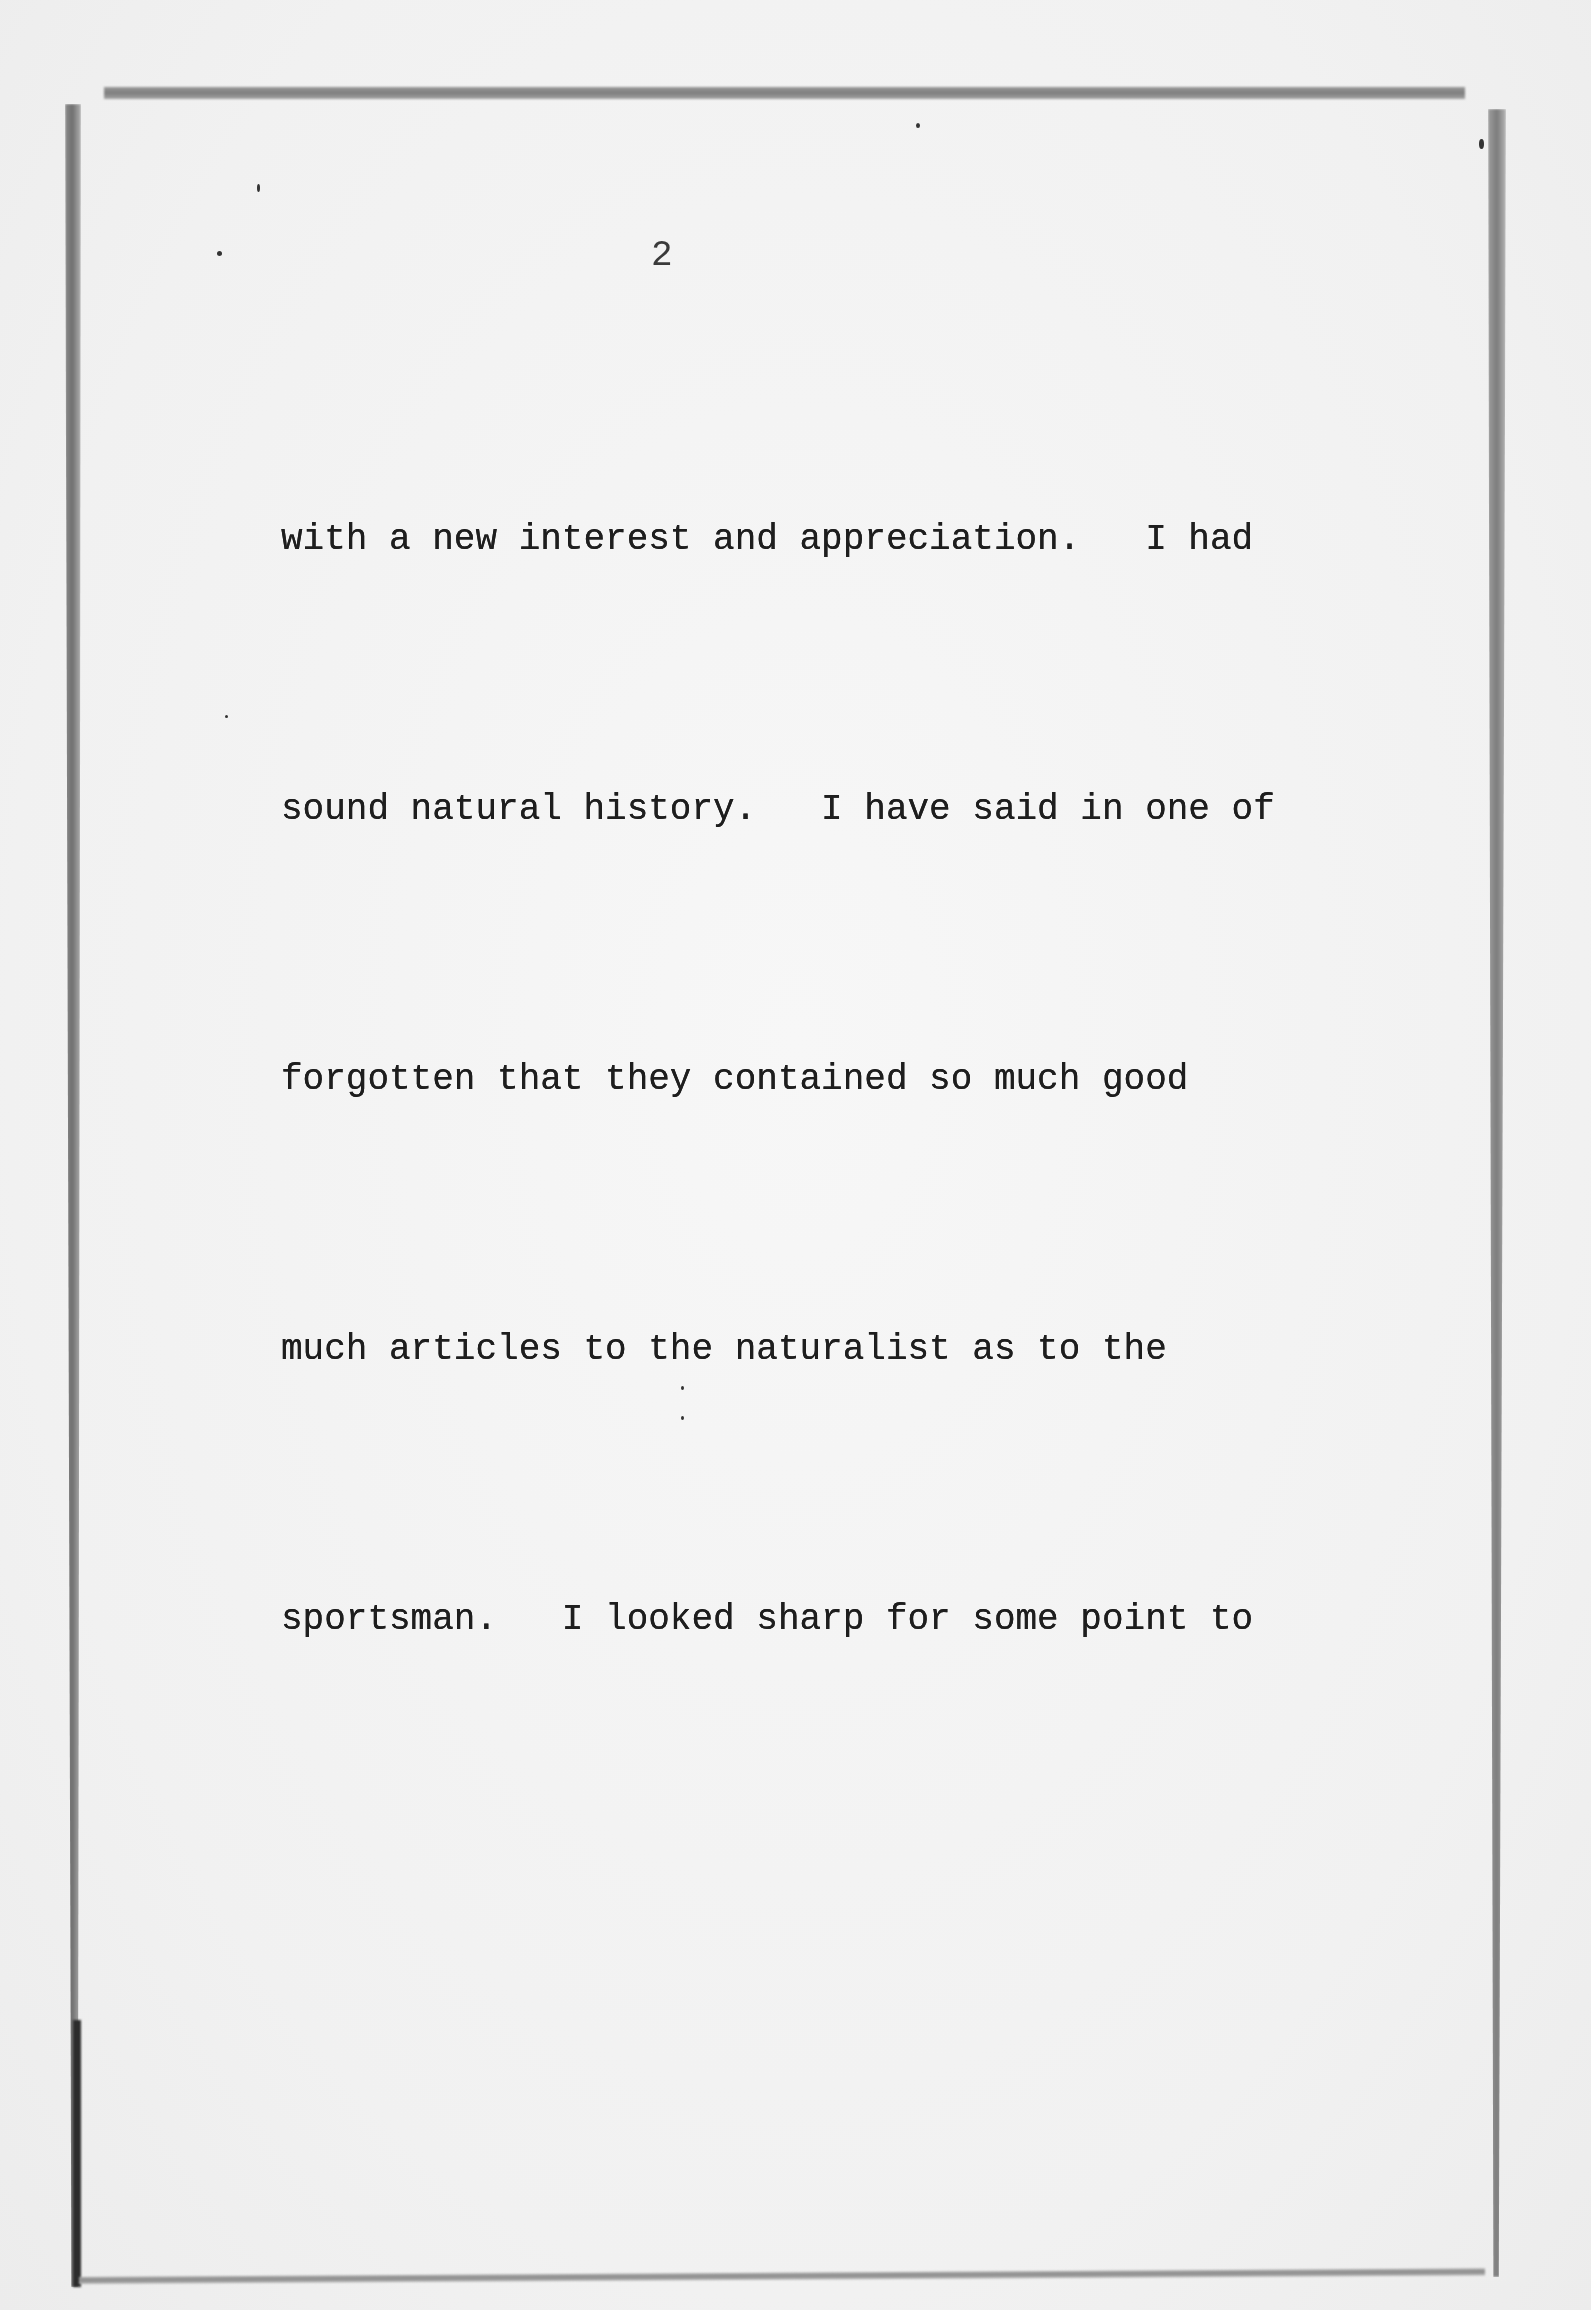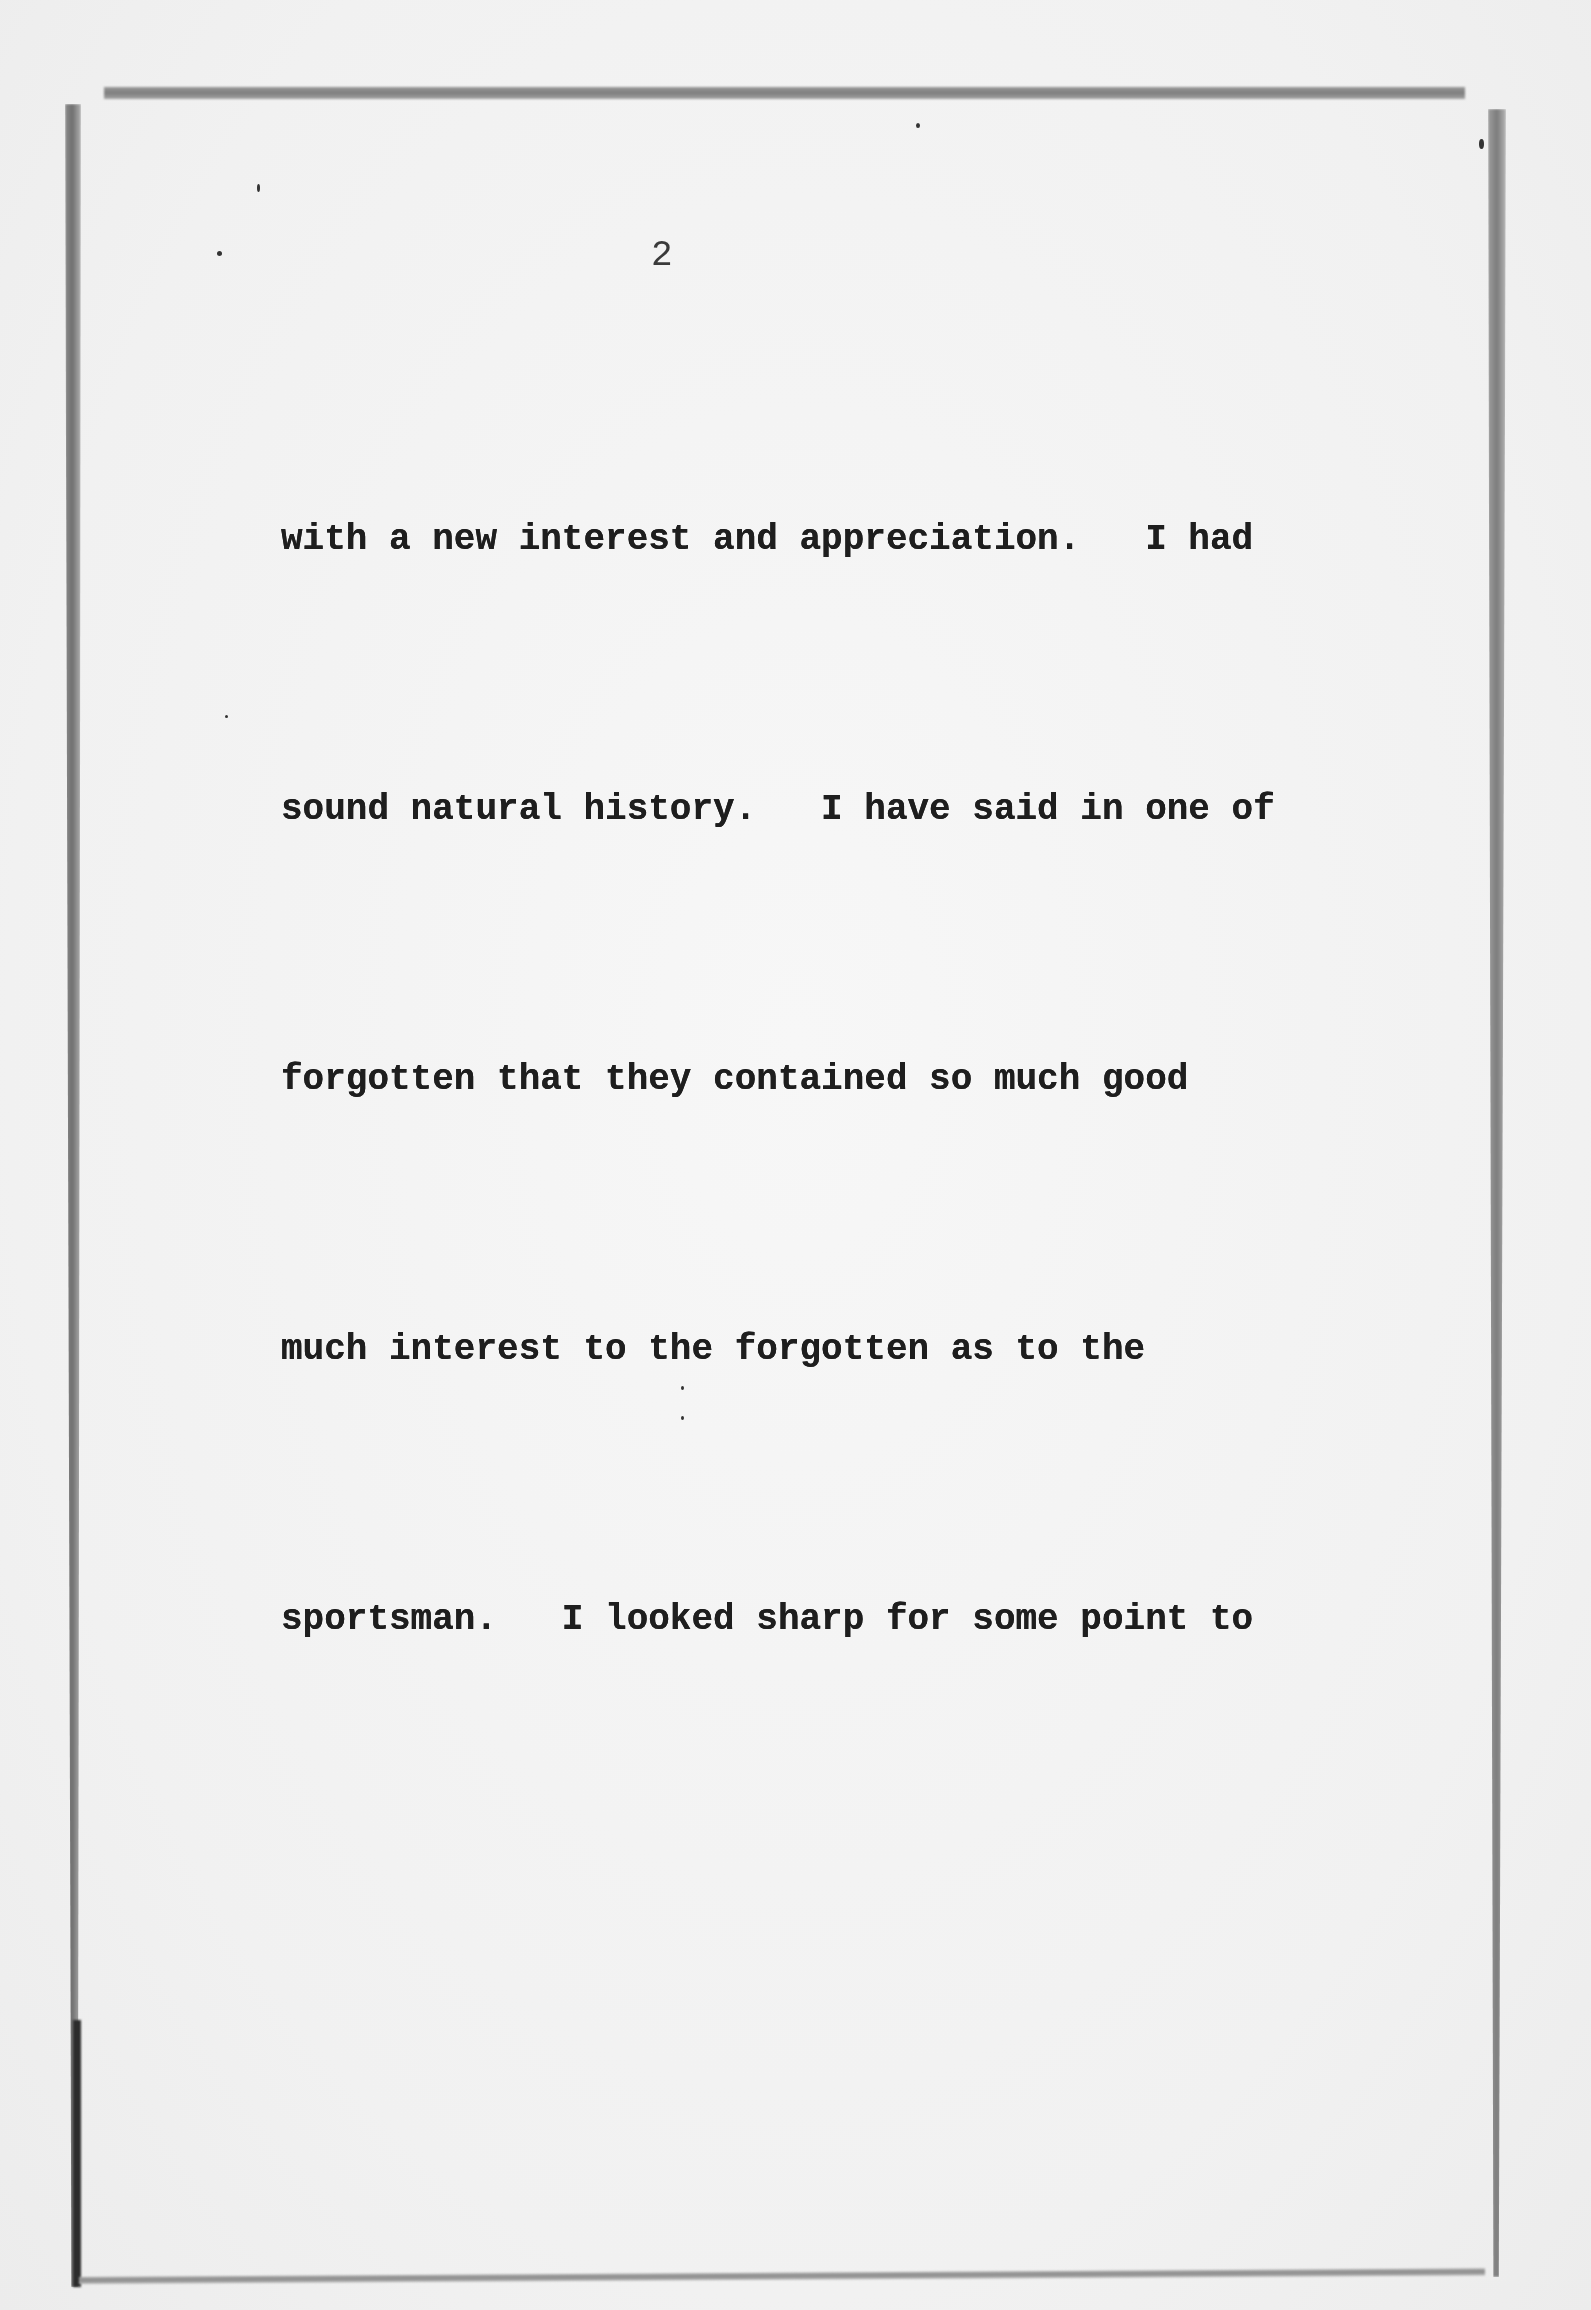--- a/index.html
+++ b/index.html
@@ -81,21 +81,20 @@
       color: #1e1e1e;
       font-size: 36px;
       line-height: 90px;
       letter-spacing: 0;
       white-space: pre;
       text-shadow: 0 0 0.6px #1e1e1e;
     }
     .line {
       display: block;
       height: 90px;
-      font-weight: bold;
     }
   </style>
 </head>
 <body>
 
 <div class="sheet">
   <div class="frame-top"></div>
   <div class="frame-left"></div>
   <div class="frame-left-bottom"></div>
   <div class="frame-right"></div>
@@ -108,21 +107,21 @@
   <div class="speck" style="left:225px;top:715px;width:3px;height:3px;"></div>
   <div class="speck" style="left:681px;top:1386px;width:3px;height:4px;"></div>
   <div class="speck" style="left:681px;top:1416px;width:3px;height:4px;"></div>
 
   <div class="page-number">2</div>
 
   <div class="body-text">
     <span class="line">with a new interest and appreciation.   I had</span>
     <span class="line">sound natural history.   I have said in one of</span>
     <span class="line">forgotten that they contained so much good</span>
-    <span class="line">much interest to the forgotten as to the</span>
+    <span class="line">much articles to the naturalist as to the</span>
     <span class="line">sportsman.   I looked sharp for some point to</span>
     
     
     
     
     
     
     
     
     

